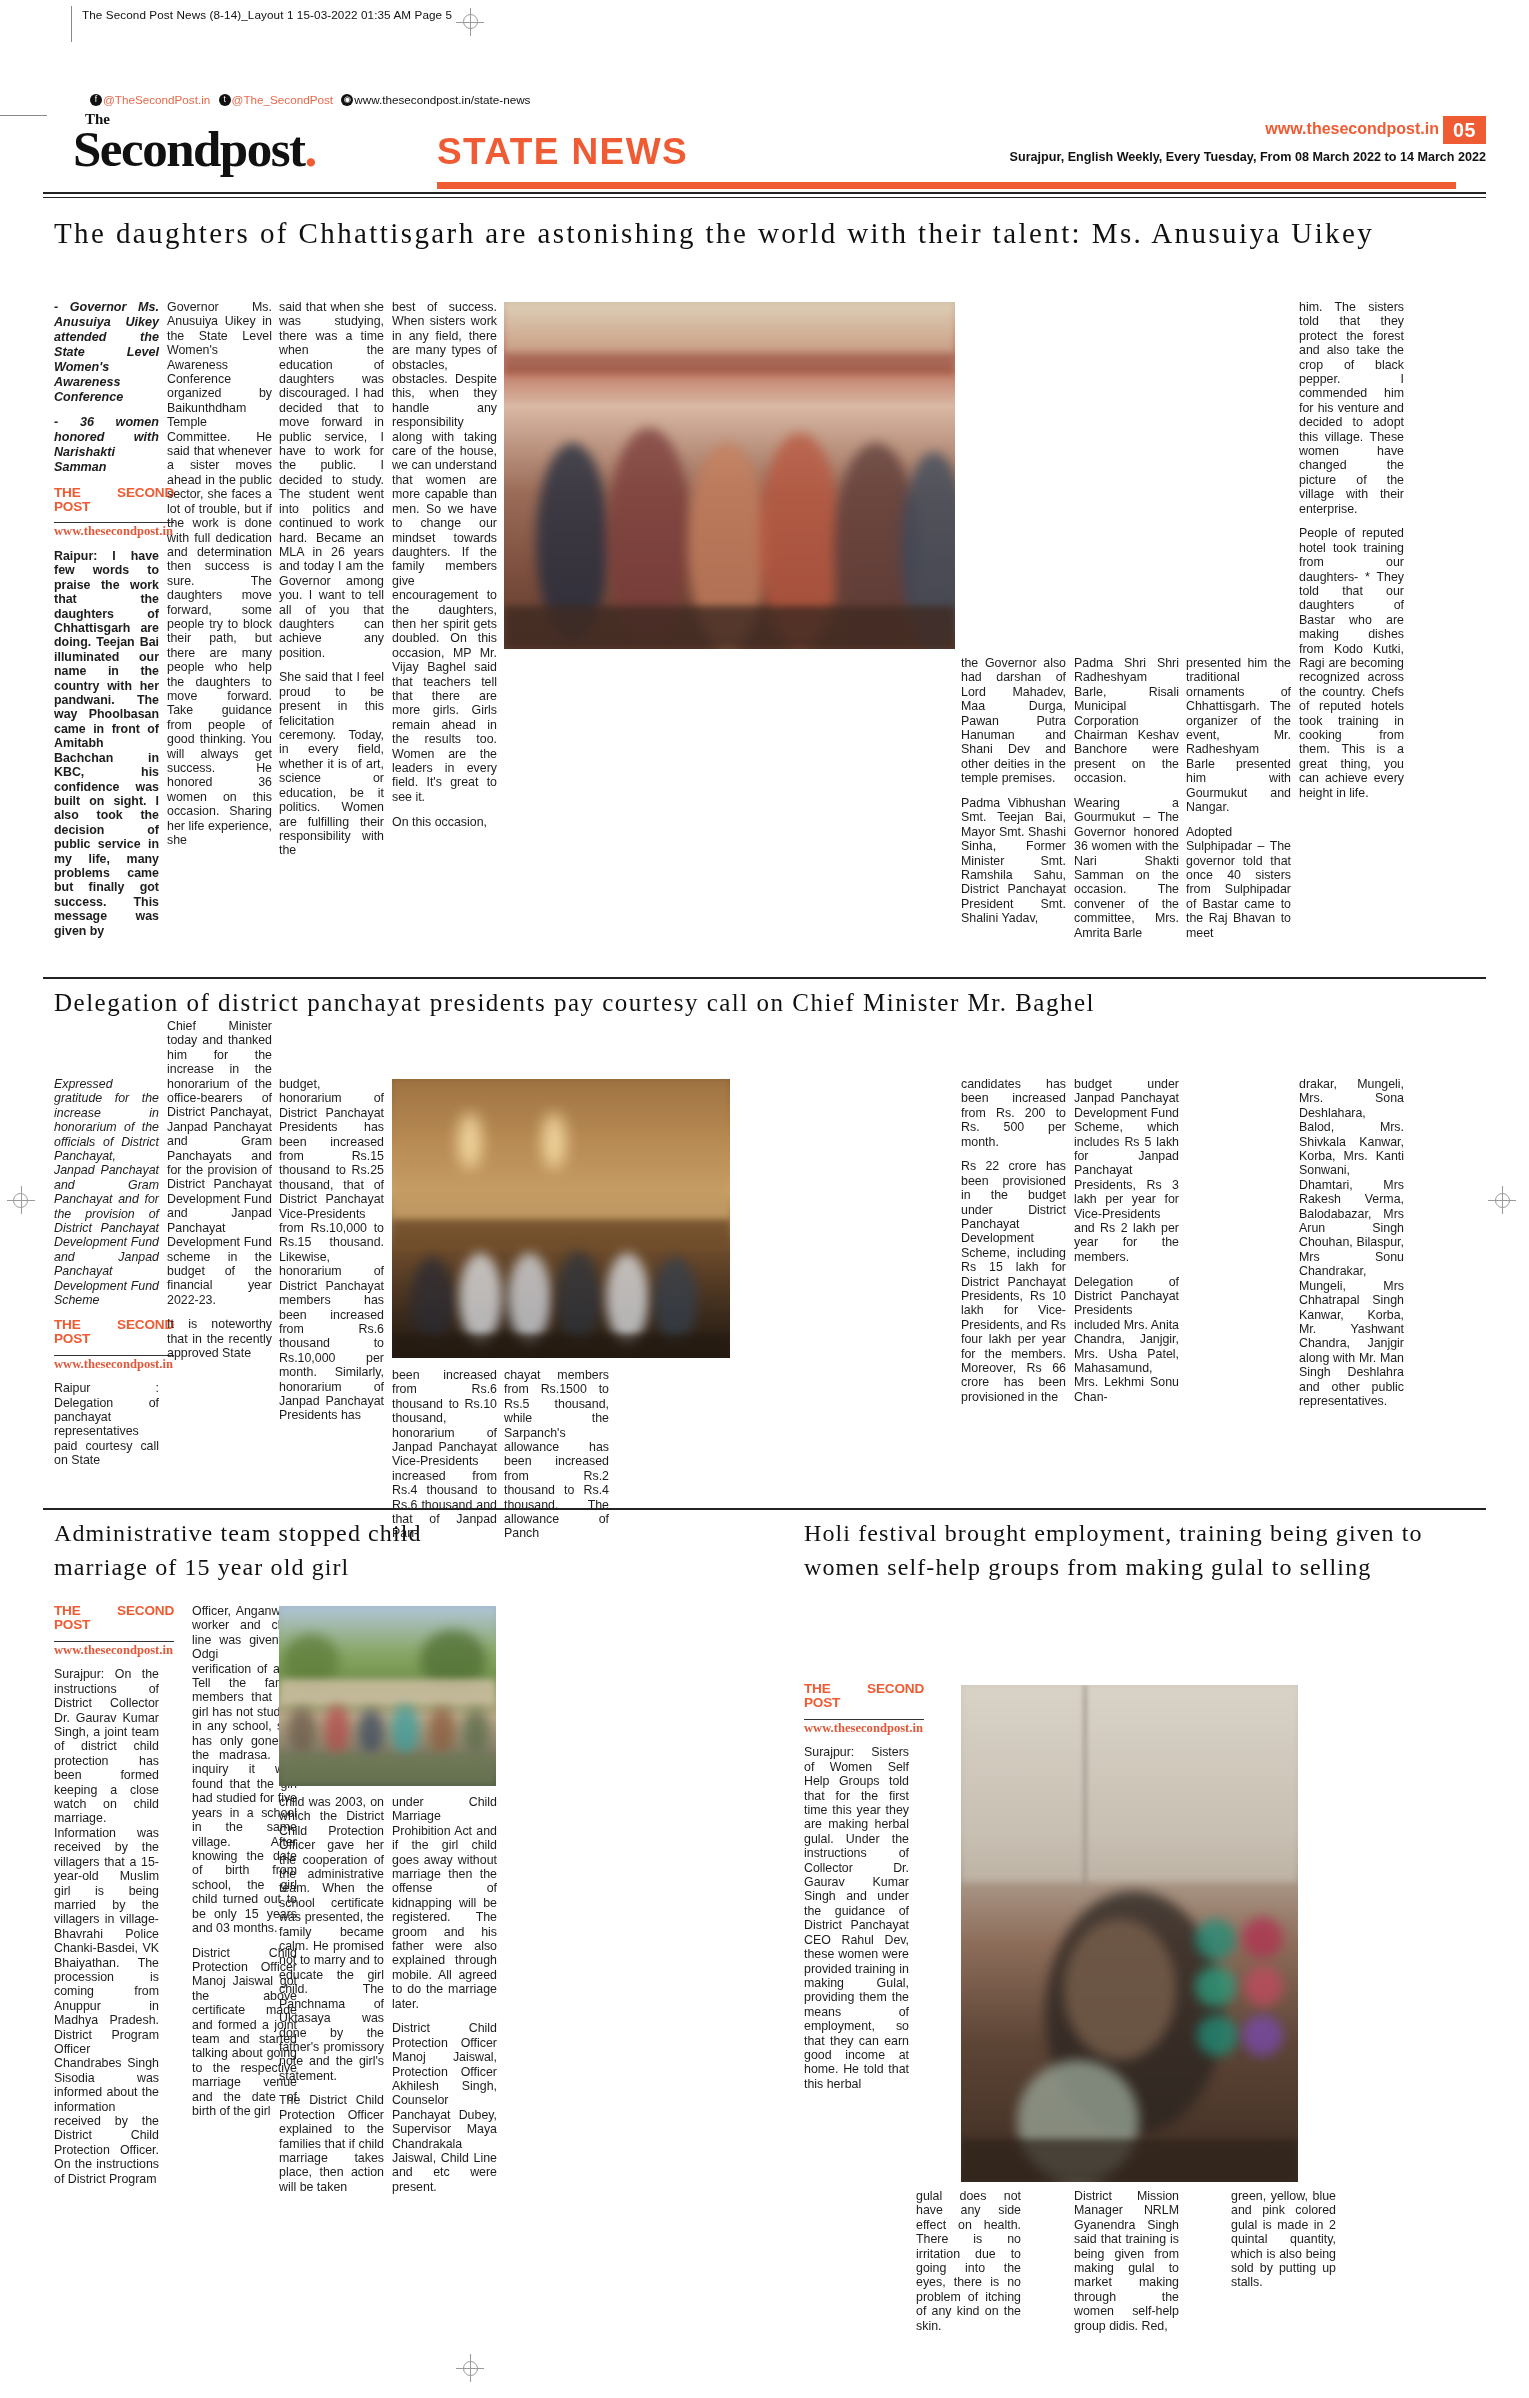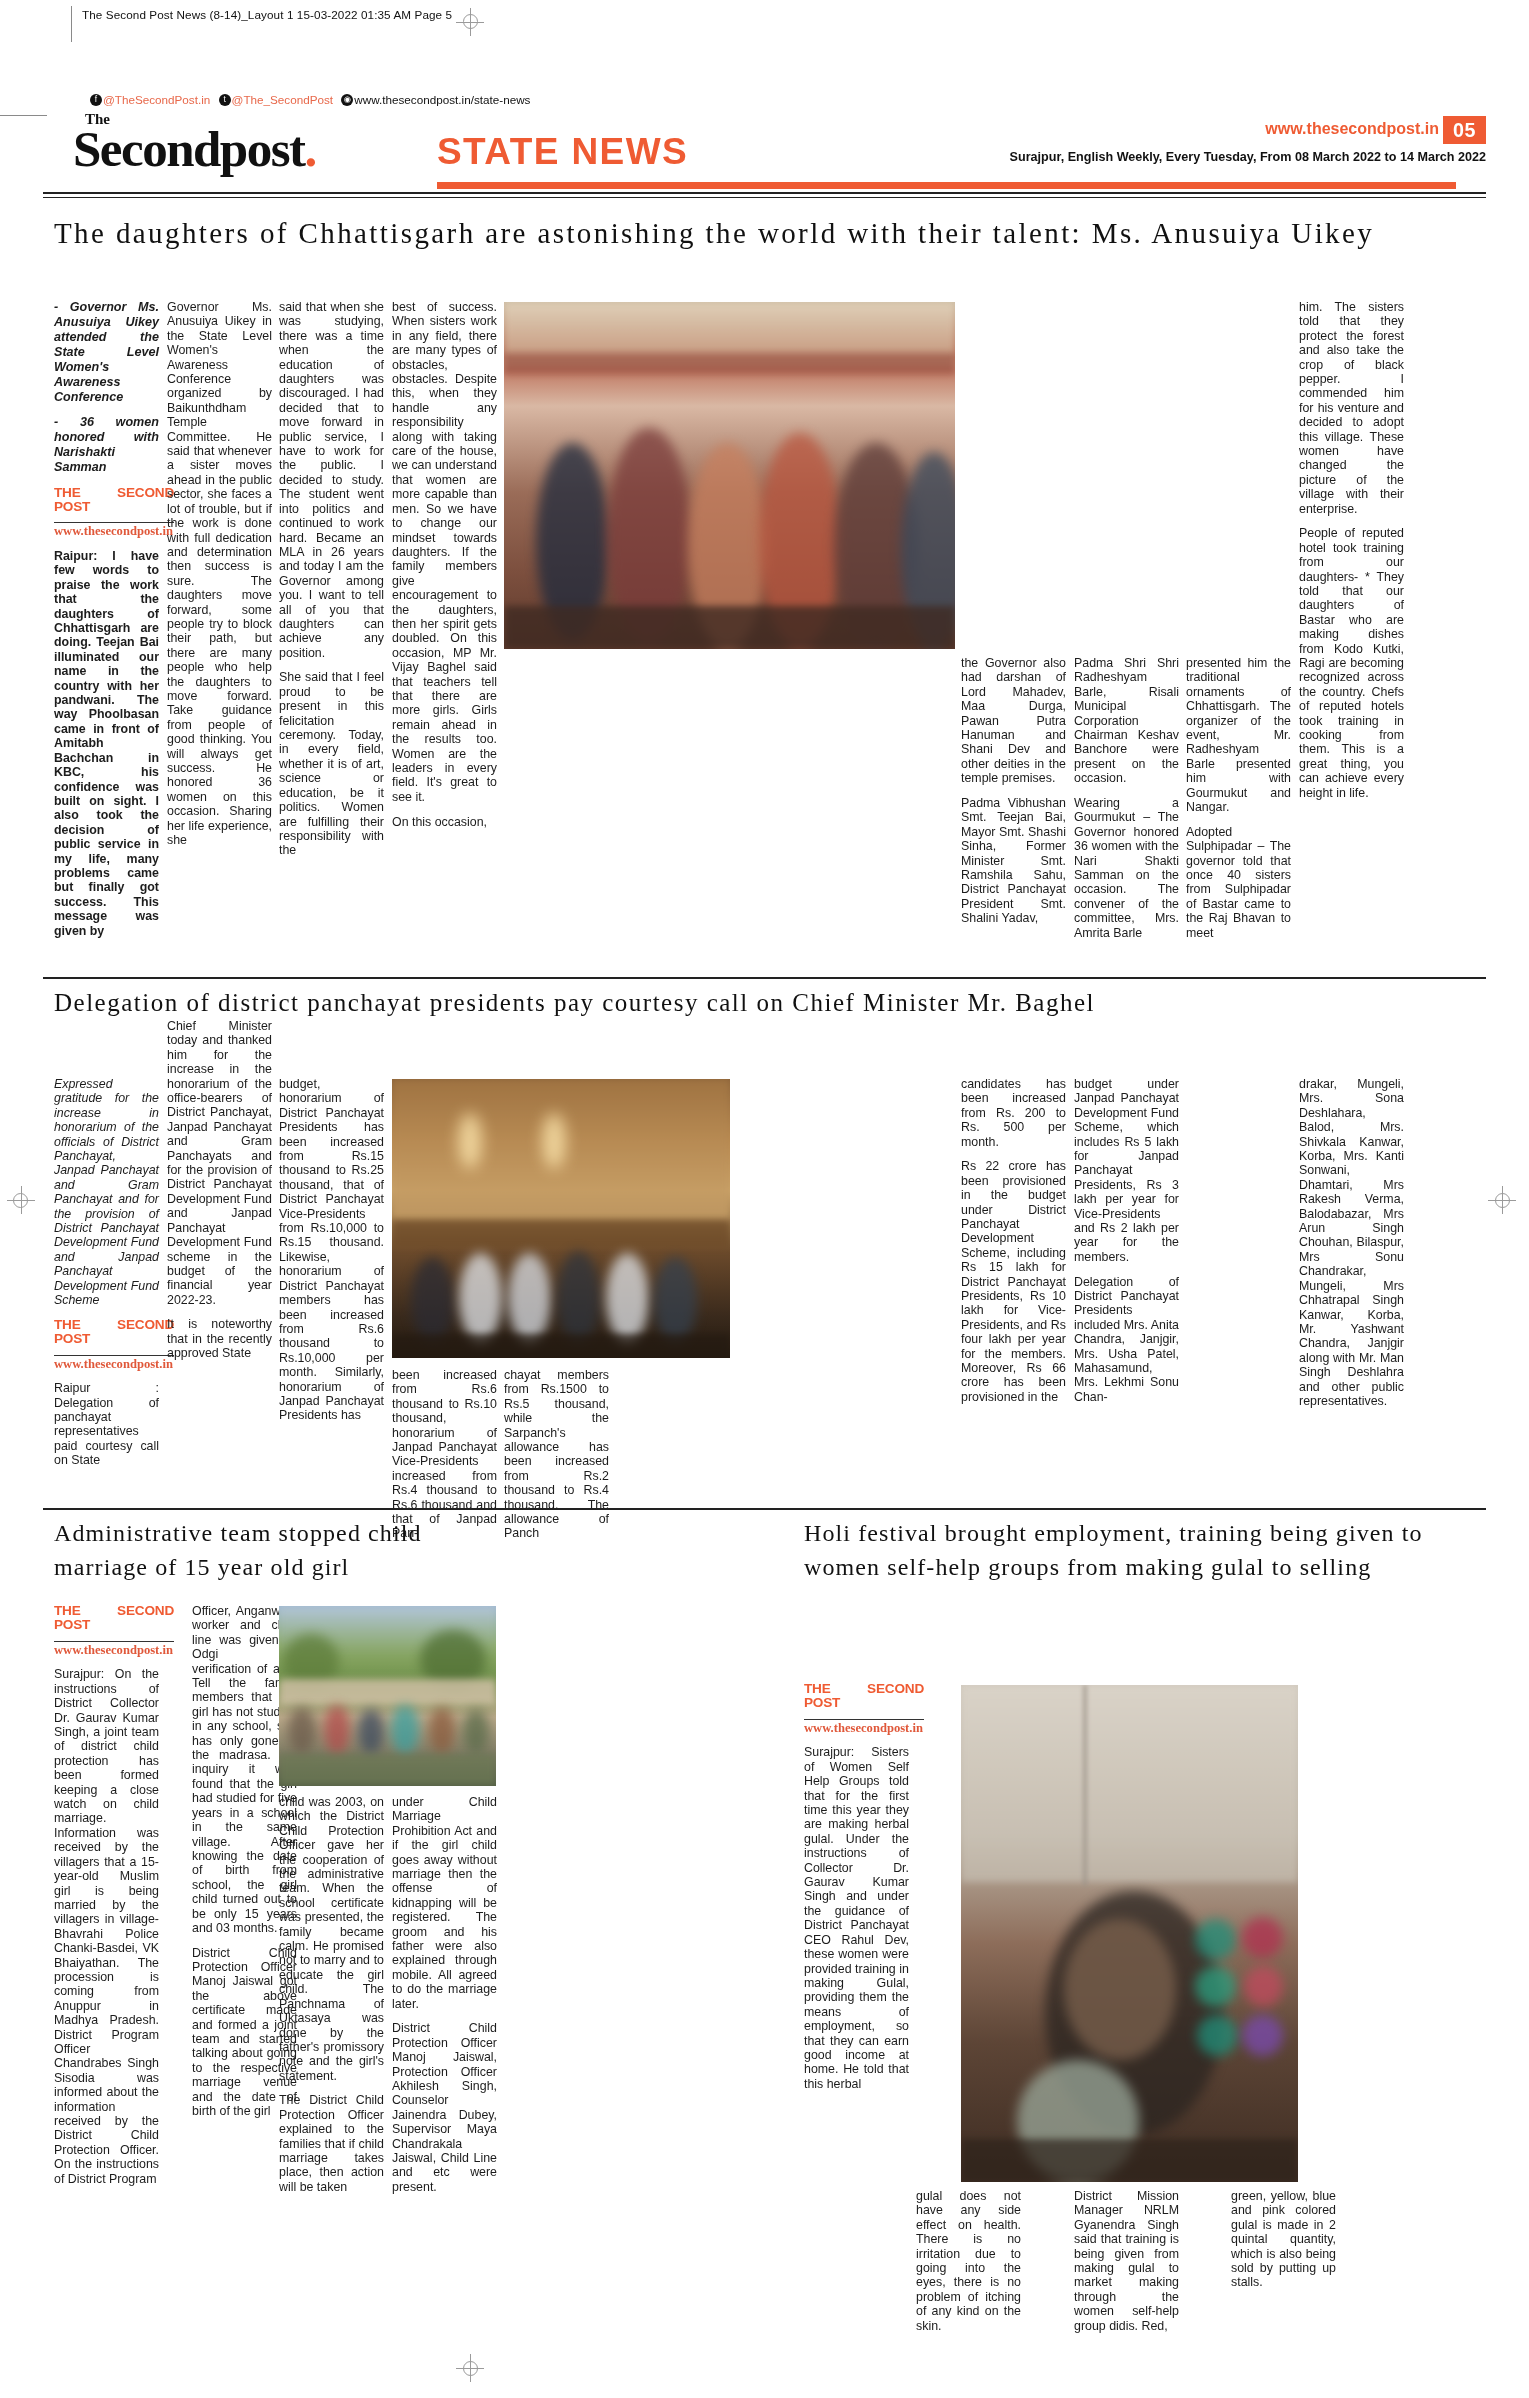--- a/index.html
+++ b/index.html
@@ -260,21 +260,21 @@
   <div class="bar" style="left:0;bottom:0;width:100%;height:32px;background:#6d7a55;"></div>
 </div>
 
 <div class="col" style="left:279px;top:1795px;width:105px;">
   <p>child was 2003, on which the District Child Protection Officer gave her the cooperation of the administrative team. When the school certificate was presented, the family became calm. He promised not to marry and to educate the girl child. The Panchnama of Uktasaya was done by the father's promissory note and the girl's statement.</p>
   <p>The District Child Protection Officer explained to the families that if child marriage takes place, then action will be taken</p>
 </div>
 
 <div class="col" style="left:392px;top:1795px;width:105px;">
   <p>under Child Marriage Prohibition Act and if the girl child goes away without marriage then the offense of kidnapping will be registered. The groom and his father were also explained through mobile. All agreed to do the marriage later.</p>
-  <p>District Child Protection Officer Manoj Jaiswal, Protection Officer Akhilesh Singh, Counselor Jainendra Dubey, Supervisor Maya Chandrakala Jaiswal, Child Line and etc were present.</p>
+  <p>District Child Protection Officer Manoj Jaiswal, Protection Officer Akhilesh Singh, Counselor Panchayat Dubey, Supervisor Maya Chandrakala Jaiswal, Child Line and etc were present.</p>
 </div>
 
 <div class="headline" style="position:absolute;left:804px;top:1516px;width:682px;font-size:24px;line-height:34px;letter-spacing:1.1px;">Holi festival brought employment, training being given to women self-help groups from making gulal to selling</div>
 
 <div class="col" style="left:804px;top:1682px;width:105px;">
   <p class="byline">
     <span class="tsp">THE SECOND POST</span>
     <span class="url">www.thesecondpost.in</span>
   </p>
   <p>Surajpur: Sisters of Women Self Help Groups told that for the first time this year they are making herbal gulal. Under the instructions of Collector Dr. Gaurav Kumar Singh and under the guidance of District Panchayat CEO Rahul Dev, these women were provided training in making Gulal, providing them the means of employment, so that they can earn good income at home. He told that this herbal</p>

